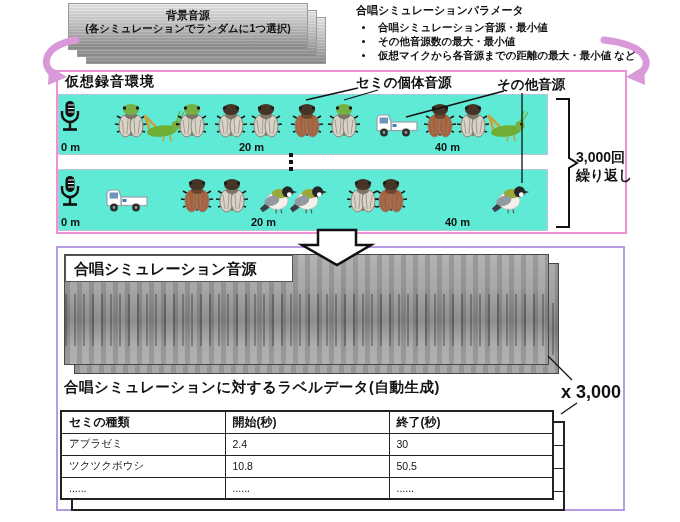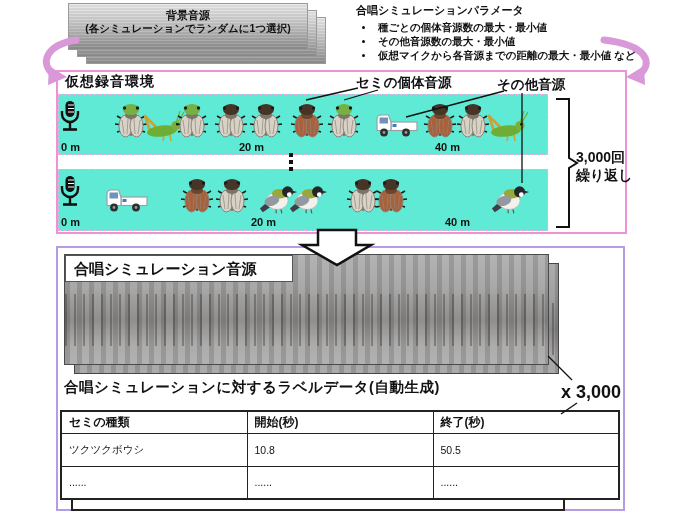--- a/index.html
+++ b/index.html
@@ -43,21 +43,21 @@
       linear-gradient(180deg,rgba(255,255,255,.14) 0%,rgba(255,255,255,.02) 30%,rgba(0,0,0,.10) 48%,rgba(0,0,0,.16) 60%,rgba(255,255,255,.06) 82%,rgba(255,255,255,.12) 100%);
     background-size:100% 48%,100% 100%,100% 100%;background-position:0 68%,0 0,0 0;background-repeat:no-repeat;}
   .spec-back{left:16px;top:15px;filter:brightness(.96);}
   .spec-front{left:6px;top:6px;}
   .spec-label{position:absolute;left:0;top:0;width:228px;height:27px;background:#fff;border:1px solid #555;
     font-size:15px;font-weight:bold;line-height:25px;padding-left:8px;}
   .count-label{position:absolute;left:503px;top:134px;font-size:18px;font-weight:bold;white-space:nowrap;}
   .ltable-title{position:absolute;left:6px;top:130px;font-size:14.5px;font-weight:bold;letter-spacing:.5px;white-space:nowrap;}
   .back-table{position:absolute;left:13px;top:173px;width:494px;height:90px;background:#fff;border:2px solid #222;}
   .back-table i{position:absolute;left:0;width:100%;height:1px;background:#222;}
-  .front-table{position:absolute;left:2px;top:162px;width:560px;height:90px;border-collapse:collapse;table-layout:fixed;background:#fff;}
+  .front-table{position:absolute;left:2px;top:162px;width:494px;height:90px;border-collapse:collapse;table-layout:fixed;background:#fff;}
   .front-table th,.front-table td{border:1px solid #222;padding:0 0 0 7px;text-align:left;vertical-align:middle;}
   .front-table{border:2px solid #222;}
   .front-table th{font-size:12px;font-weight:bold;height:22px;}
   .front-table td{font-size:10.5px;height:22px;}
 
   .overlay{position:absolute;left:0;top:0;width:680px;height:522px;z-index:6;pointer-events:none;}
   .ann{stroke:#111;stroke-width:1.3;fill:none;}
   .bracket{stroke:#111;stroke-width:2;fill:none;}
   .blockarrow{fill:#fff;stroke:#111;stroke-width:2.5;stroke-linejoin:miter;}
   .curve{stroke:var(--curved-arrow);stroke-width:7;fill:none;stroke-linecap:round;}
@@ -71,21 +71,21 @@
   <div class="bg-layer bg-l3"></div>
   <div class="bg-layer bg-l2"></div>
   <div class="bg-layer bg-l1">
     <div class="bg-t1">背景音源</div>
     <div class="bg-t2">(各シミュレーションでランダムに1つ選択)</div>
   </div>
 
   <div class="params">
     <div class="params-title">合唱シミュレーションパラメータ</div>
     <ul id="param-list">
-        <li>種ごとの個体音源数の最大・最小値</li>
+        <li>合唱シミュレーション音源・最小値</li>
         <li>その他音源数の最大・最小値</li>
         <li>仮想マイクから各音源までの距離の最大・最小値 など</li>
       </ul>
   </div>
 
   <div class="env-box">
     <div class="env-title">仮想録音環境</div>
     <div id="env-rows">
         <div class="env-row" style="top: 21.5px; height: 61px;">
           <span class="env-icon" style="left: -4px; top: 4px;"><svg viewBox="0 0 30 38" width="30" height="38">
@@ -424,20 +424,25 @@
     <table class="front-table">
       <thead>
           <tr id="lt-head">
             <th>セミの種類</th>
             <th>開始(秒)</th>
             <th>終了(秒)</th>
           </tr>
         </thead>
       <tbody id="lt-body">
           <tr>
+            <td>アブラゼミ</td>
+            <td>2.4</td>
+            <td>30</td>
+          </tr>
+          <tr>
             <td>ツクツクボウシ</td>
             <td>10.8</td>
             <td>50.5</td>
           </tr>
           <tr>
             <td>......</td>
             <td>......</td>
             <td>......</td>
           </tr>
         </tbody>

